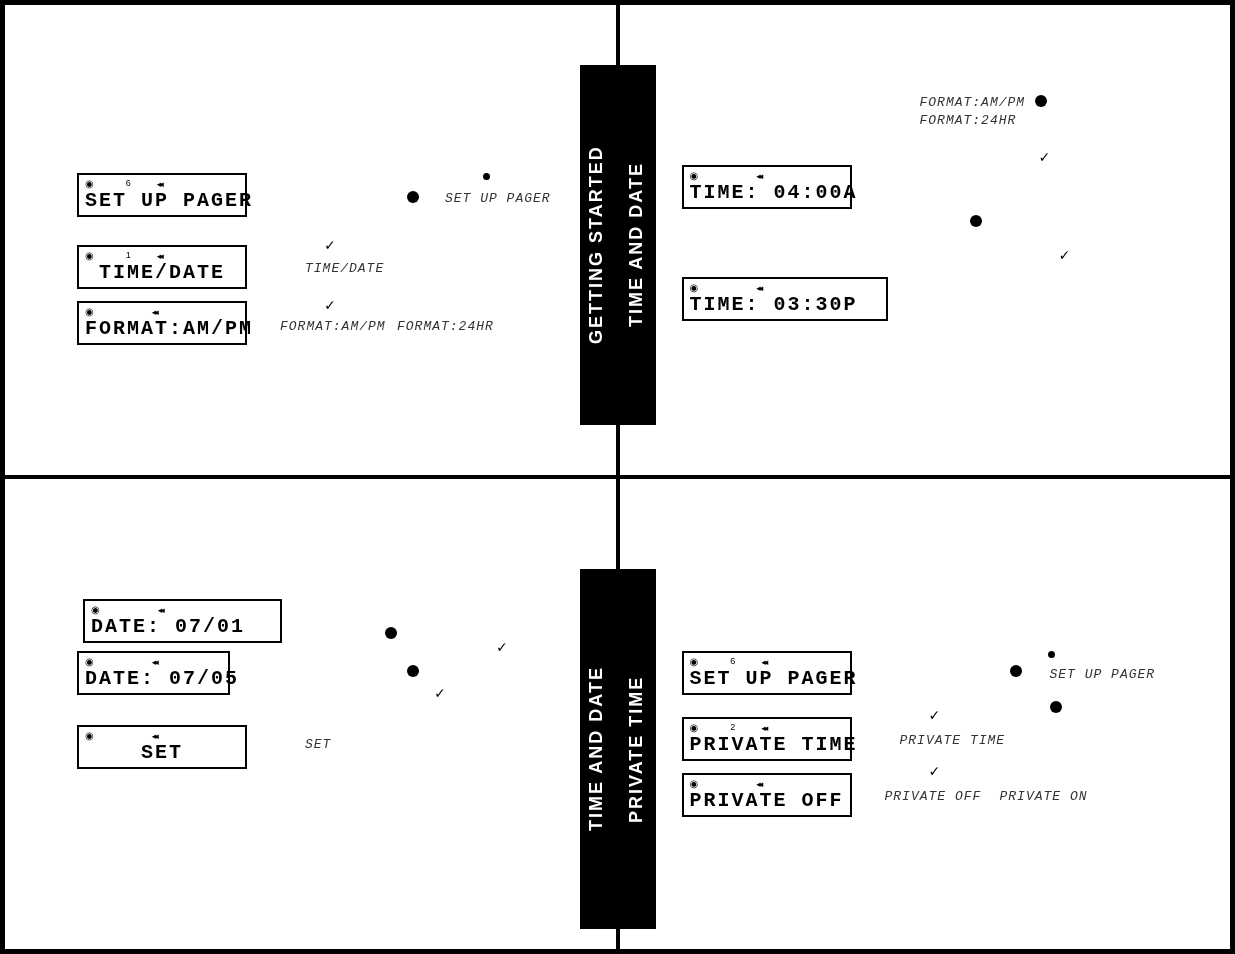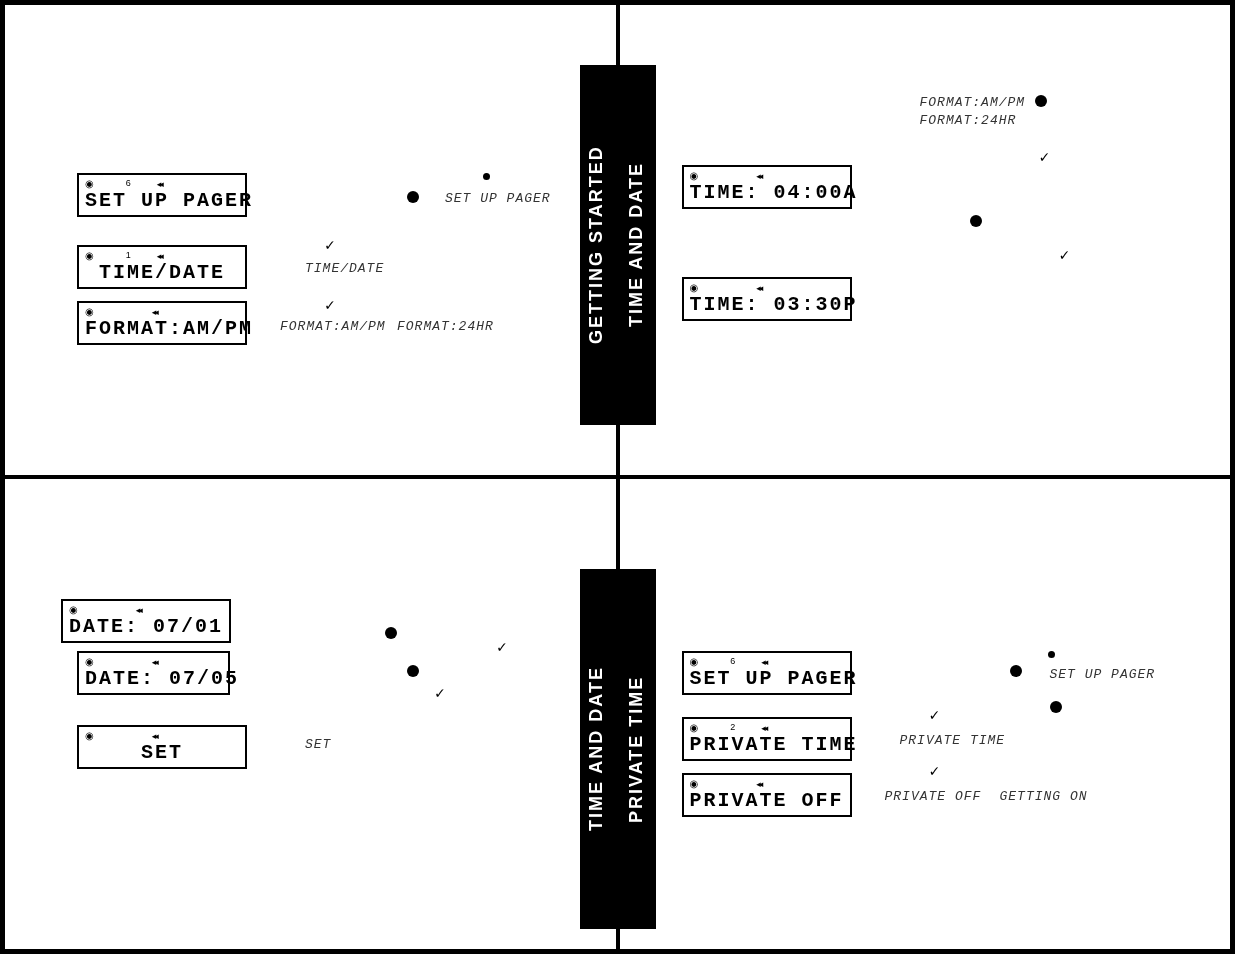--- a/index.html
+++ b/index.html
@@ -138,42 +138,42 @@
     <div class="vtab tab-left" style="top:60px;height:360px">TIME AND DATE</div>
 
     <div class="lcd" style="left:62px; top:160px; width:170px">
       <div class="lcd-header">
           <span class="moto-icon"></span>
           <span></span>
           <span class="snd-icon"></span>
         </div>
       <div class="lcd-text">TIME: 04:00A</div>
     </div>
-    <div class="lcd" style="left:62px; top:272px; width:170px">
+    <div class="lcd" style="left:62px; top:272px; width:206px">
       <div class="lcd-header">
           <span class="moto-icon"></span>
           <span></span>
           <span class="snd-icon"></span>
         </div>
       <div class="lcd-text">TIME: 03:30P</div>
     </div>
 
     <div class="side-label" style="left:300px; top:90px">FORMAT:AM/PM</div>
     <div class="side-label" style="left:300px; top:108px">FORMAT:24HR</div>
     <div class="dot" style="left:415px; top:90px"></div>
     <div class="check" style="left:420px; top:142px">✓</div>
 
     <div class="dot" style="left:350px; top:210px"></div>
     <div class="check" style="left:440px; top:240px">✓</div>
   </div>
 
   <div class="quadrant">
     <div class="vtab tab-right" style="top:90px;height:360px">TIME AND DATE</div>
 
-    <div class="lcd" style="left:56px; top:120px; width:170px">
+    <div class="lcd" style="left:78px; top:120px; width:199px">
       <div class="lcd-header">
           <span class="moto-icon"></span>
           <span></span>
           <span class="snd-icon"></span>
         </div>
       <div class="lcd-text">DATE: 07/01</div>
     </div>
     <div class="lcd" style="left:72px; top:172px; width:153px">
       <div class="lcd-header">
           <span class="moto-icon"></span>
@@ -229,16 +229,16 @@
     <div class="dot sm" style="left:428px; top:172px"></div>
     <div class="dot" style="left:390px; top:186px"></div>
     <div class="side-label" style="left:430px; top:188px">SET UP PAGER</div>
 
     <div class="dot" style="left:430px; top:222px"></div>
     <div class="check" style="left:310px; top:226px">✓</div>
     <div class="side-label" style="left:280px; top:254px">PRIVATE TIME</div>
 
     <div class="check" style="left:310px; top:282px">✓</div>
     <div class="side-label" style="left:265px; top:310px">PRIVATE OFF</div>
-    <div class="side-label" style="left:380px; top:310px">GETTING ON</div>
+    <div class="side-label" style="left:380px; top:310px">PRIVATE ON</div>
   </div>
 
 </div>
 
 </body></html>

